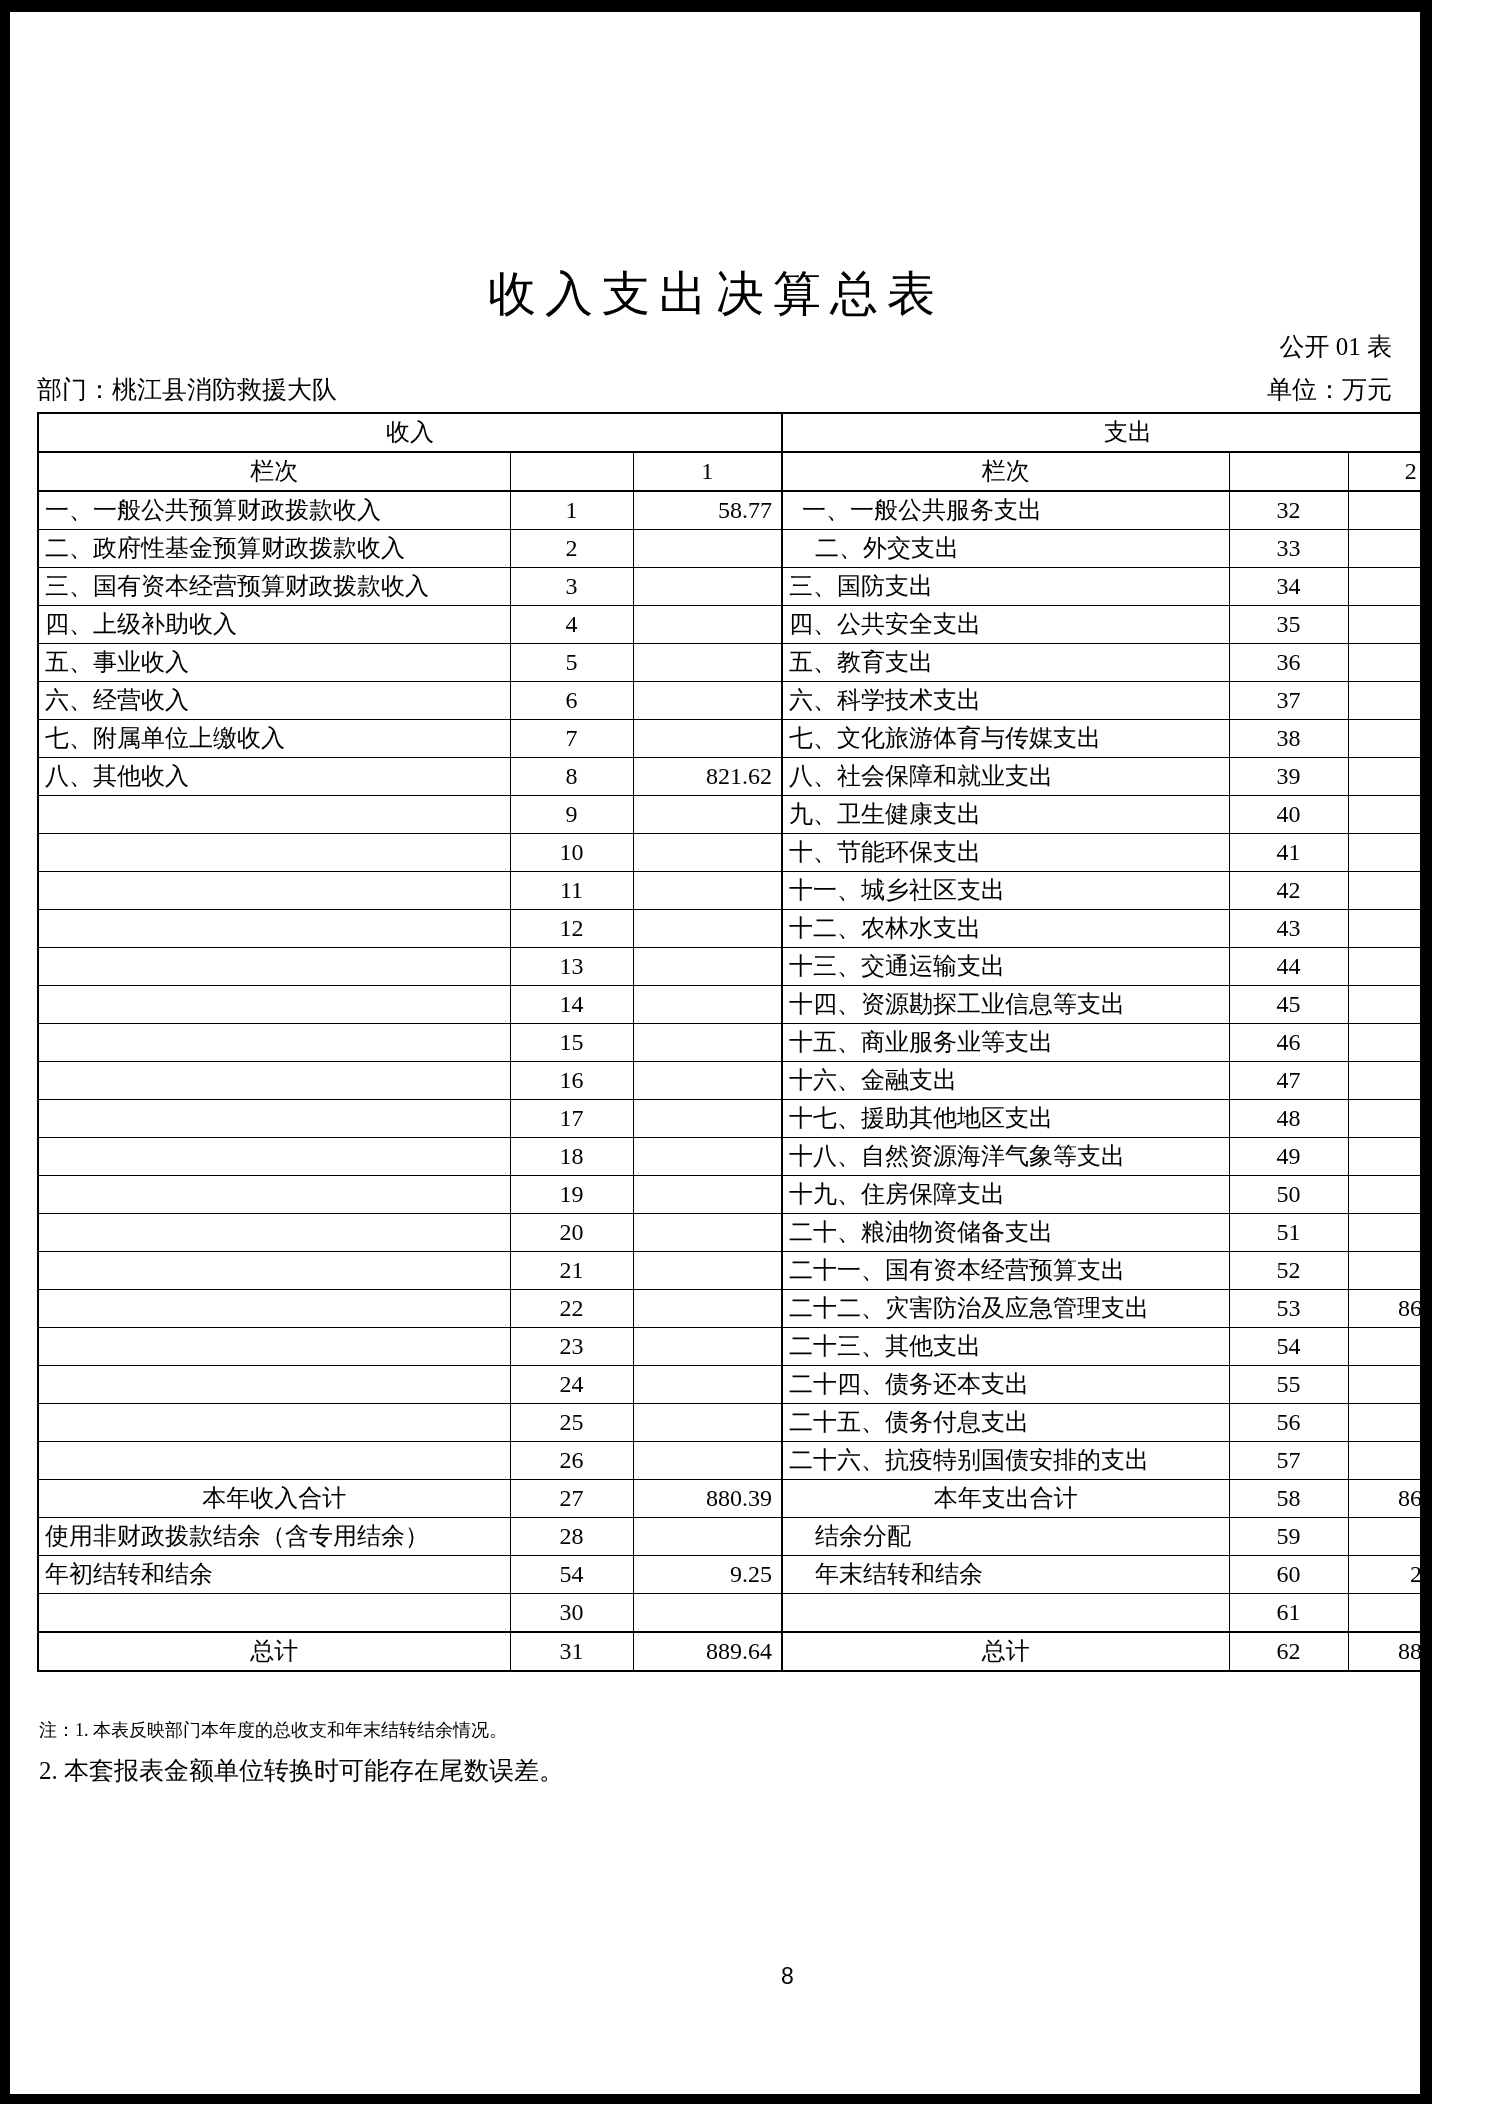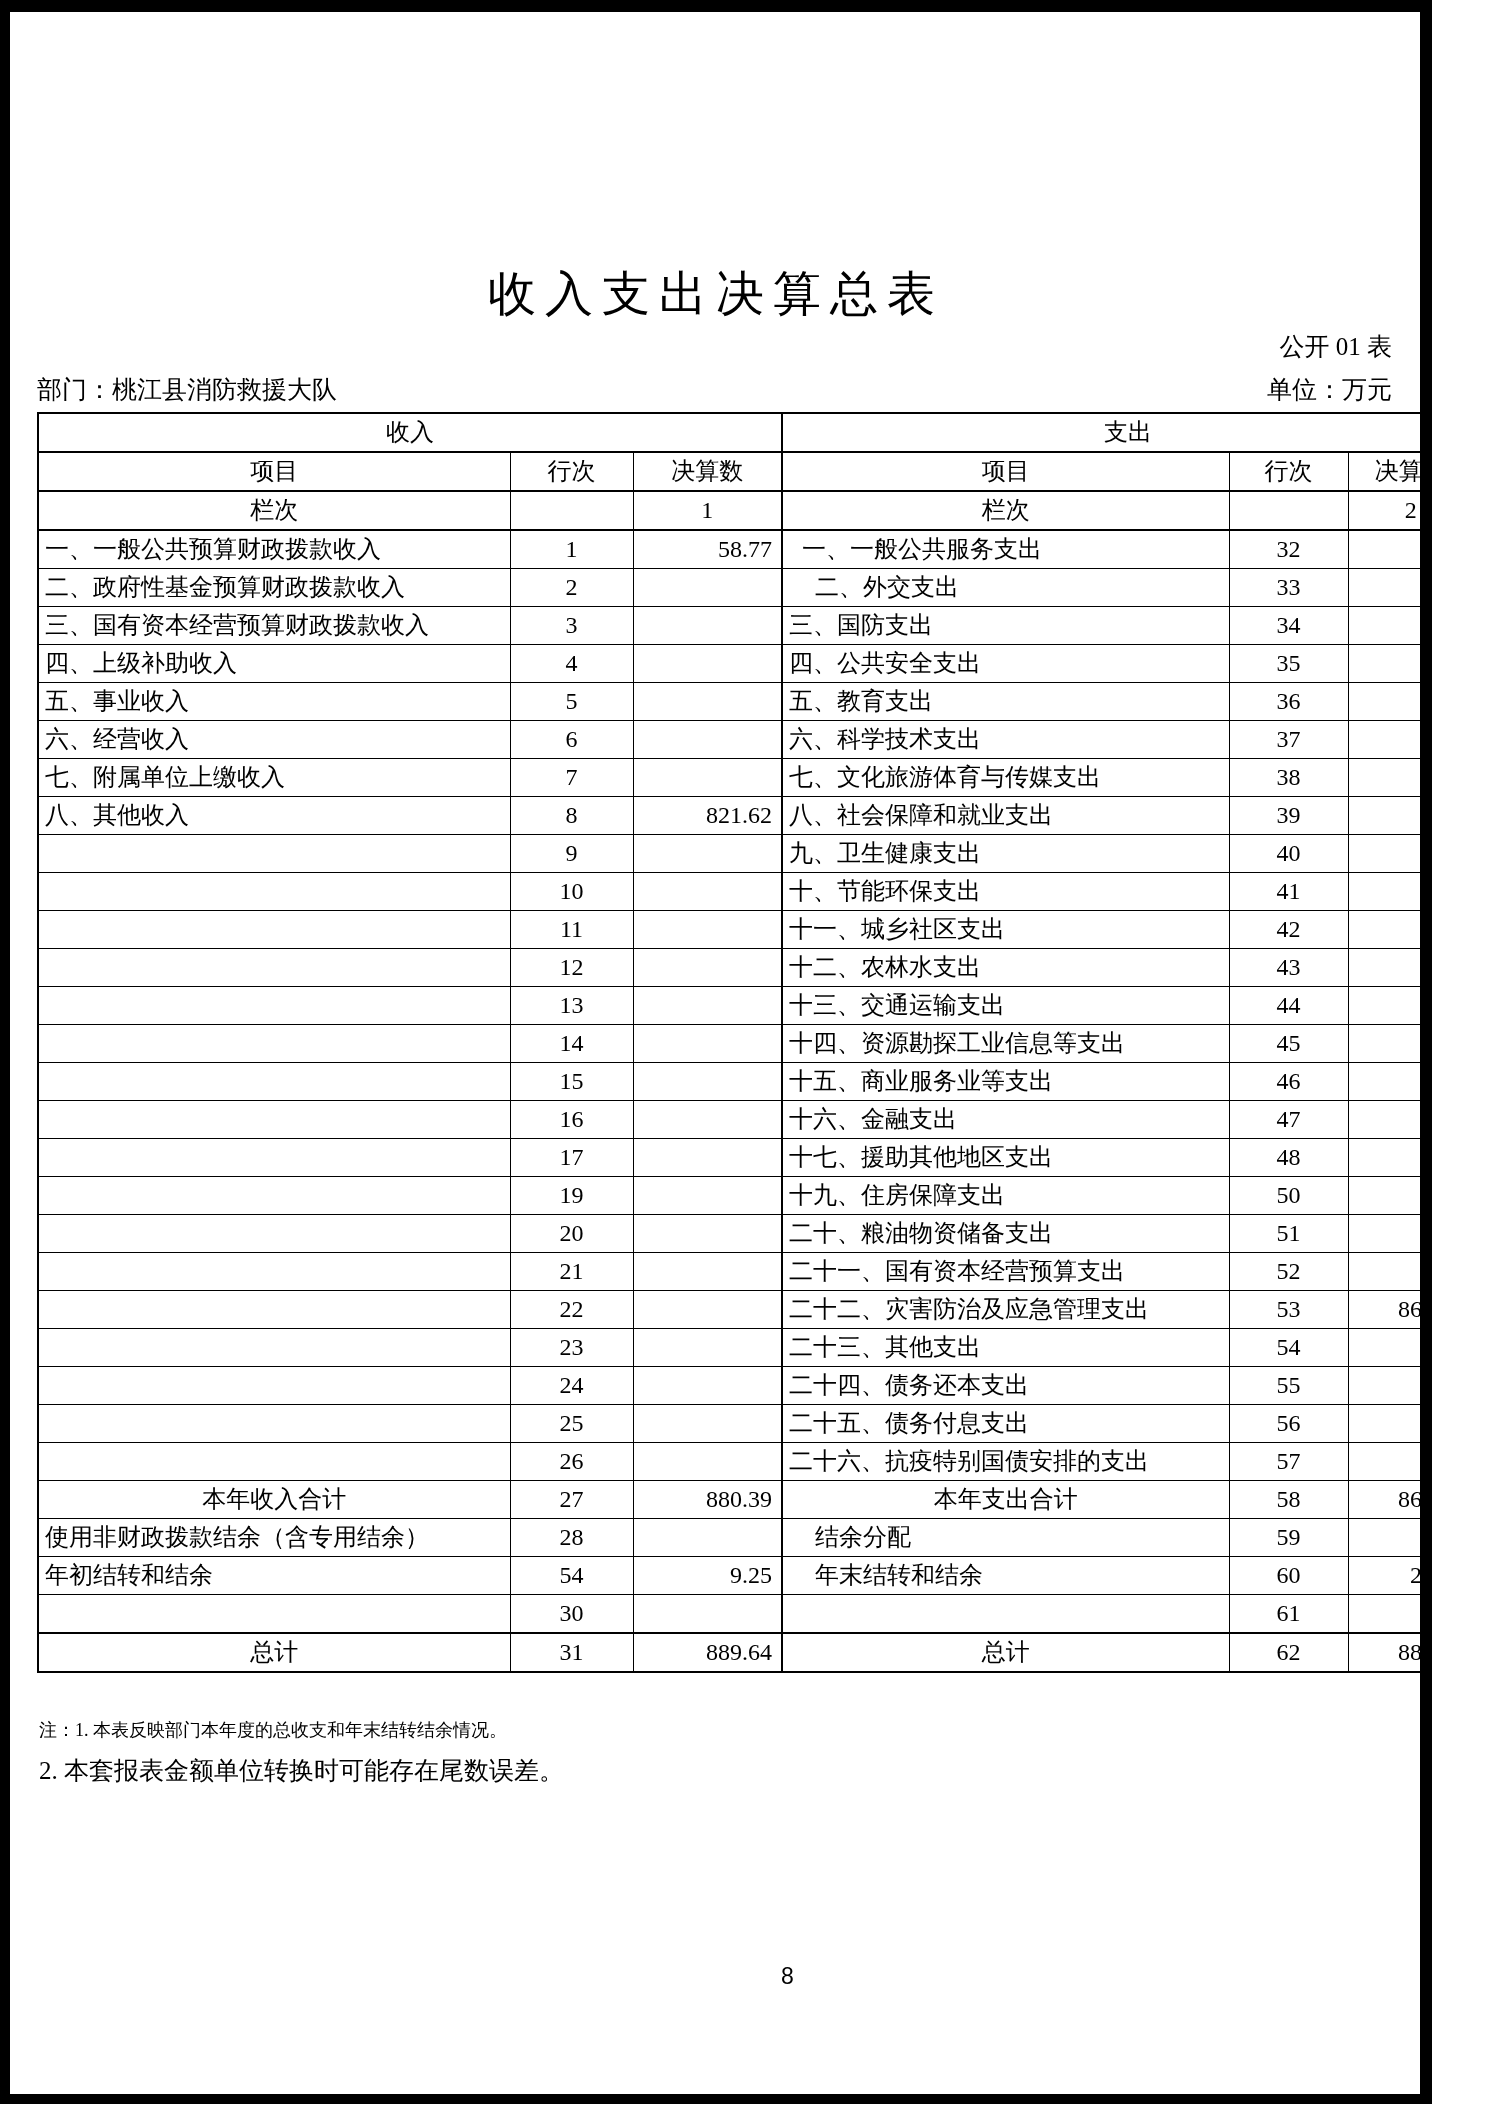--- a/index.html
+++ b/index.html
@@ -88,28 +88,20 @@
       <col style="width:447px">
         <col style="width:119px">
         <col style="width:126px">
     </colgroup>
     <tbody id="report-body">
       <tr>
         <td colspan="3" class="hdr hdr-sep mid">收入</td>
         <td colspan="3" class="hdr hdr-sep">支出</td>
       </tr>
       <tr>
-        <td class="hdr hdr-sep">项目</td>
-        <td class="hdr hdr-sep">行次</td>
-        <td class="hdr hdr-sep mid">决算数</td>
-        <td class="hdr hdr-sep">项目</td>
-        <td class="hdr hdr-sep">行次</td>
-        <td class="hdr hdr-sep">决算数</td>
-      </tr>
-      <tr>
         <td class="hdr hdr-sep">栏次</td>
         <td class="hdr hdr-sep"></td>
         <td class="hdr hdr-sep mid">1</td>
         <td class="hdr hdr-sep">栏次</td>
         <td class="hdr hdr-sep"></td>
         <td class="hdr hdr-sep">2</td>
       </tr>
     <tr>
       <td class="c-item">一、一般公共预算财政拨款收入</td>
       <td class="c-no">1</td>
@@ -241,20 +233,28 @@
         <tr>
       <td class="c-item"></td>
       <td class="c-no">17</td>
       <td class="c-amt mid"></td>
       <td class="c-item">十七、援助其他地区支出</td>
       <td class="c-no">48</td>
       <td class="c-amt"></td>
     </tr>
         <tr>
       <td class="c-item"></td>
+      <td class="c-no">18</td>
+      <td class="c-amt mid"></td>
+      <td class="c-item">十八、自然资源海洋气象等支出</td>
+      <td class="c-no">49</td>
+      <td class="c-amt"></td>
+    </tr>
+        <tr>
+      <td class="c-item"></td>
       <td class="c-no">19</td>
       <td class="c-amt mid"></td>
       <td class="c-item">十九、住房保障支出</td>
       <td class="c-no">50</td>
       <td class="c-amt"></td>
     </tr>
         <tr>
       <td class="c-item"></td>
       <td class="c-no">20</td>
       <td class="c-amt mid"></td>

